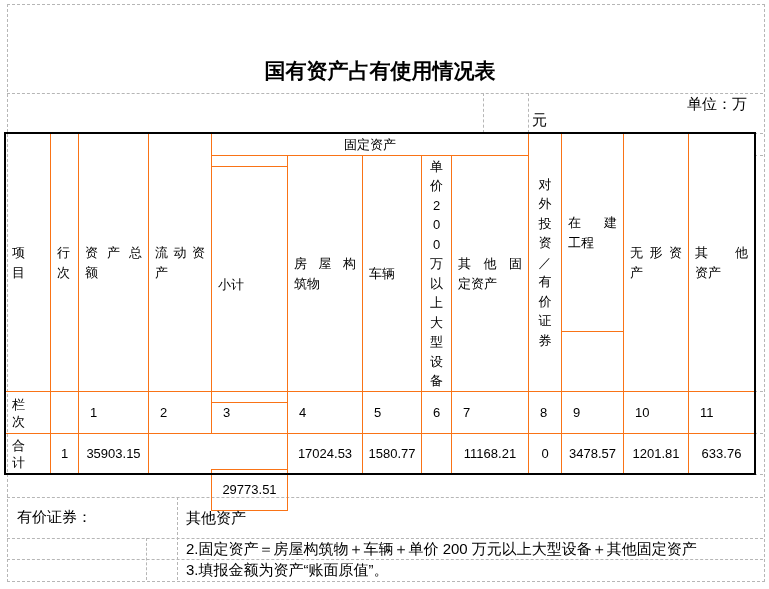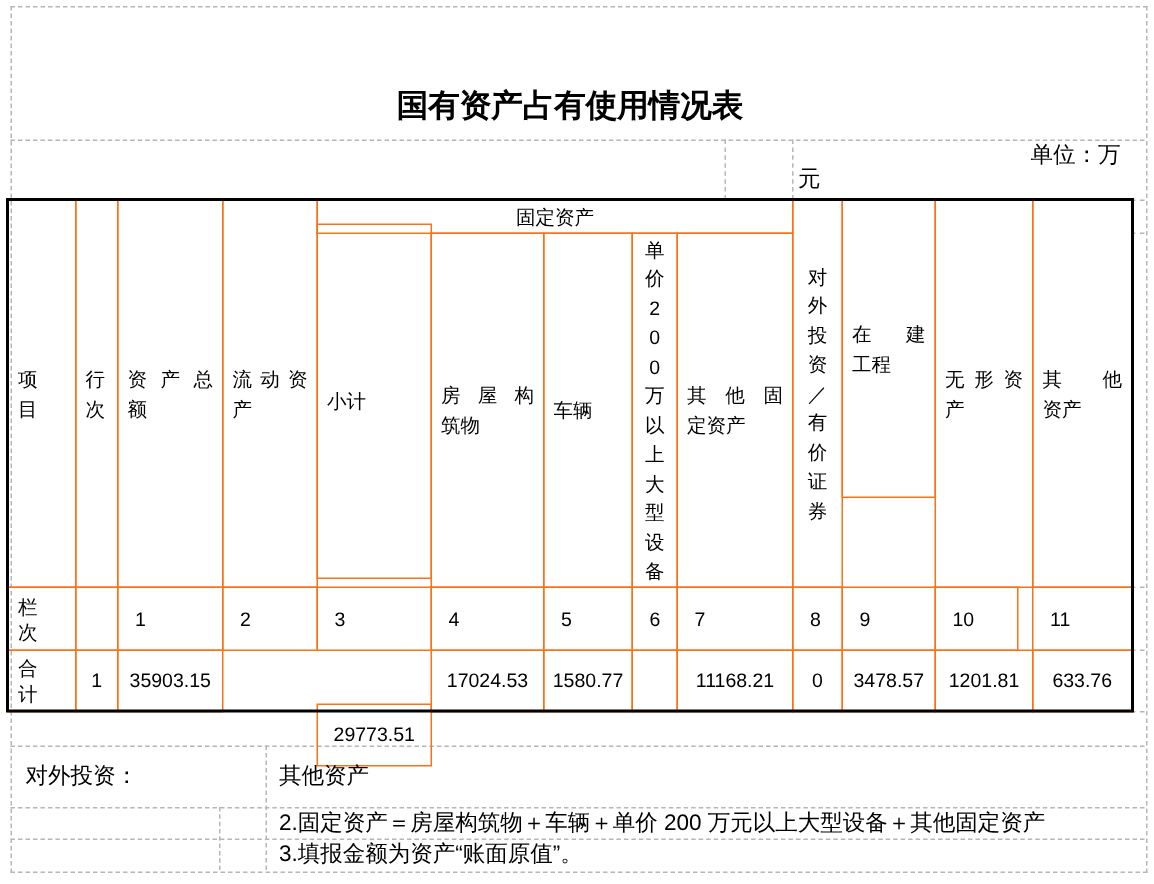--- a/index.html
+++ b/index.html
@@ -81,21 +81,21 @@
     </div>
   <div class="cell hcell" style="left:78px; top:133px; width:71px; height:259px;">
       <div>资产总</div>
       <div>额</div>
     </div>
   <div class="cell hcell" style="left:148px; top:133px; width:64px; height:259px;">
       <div>流动资</div>
       <div>产</div>
     </div>
   <div class="cell gcell" style="left:211px; top:133px; width:318px; height:23px;">固定资产</div>
-  <div class="cell hcell" style="left:211px; top:149px; width:77px; height:237px;">
+  <div class="cell hcell" style="left:211px; top:166px; width:77px; height:237px;">
       <div>小计</div>
     </div>
   <div class="cell hcell" style="left:287px; top:155px; width:76px; height:237px;">
       <div>房屋构</div>
       <div>筑物</div>
     </div>
   <div class="cell hcell" style="left:362px; top:155px; width:60px; height:237px;">
       <div>车辆</div>
     </div>
   <div class="cell vcell" style="left:421px; top:155px; width:31px; height:237px;">
@@ -147,41 +147,41 @@
   <div class="cell numleft" style="left:50px; top:391px; width:29px; height:43px;"></div>
   <div class="cell numleft" style="left:78px; top:391px; width:71px; height:43px;">1</div>
   <div class="cell numleft" style="left:148px; top:391px; width:64px; height:43px;">2</div>
   <div class="cell numleft" style="left:211px; top:391px; width:77px; height:43px;">3</div>
   <div class="cell numleft" style="left:287px; top:391px; width:76px; height:43px;">4</div>
   <div class="cell numleft" style="left:362px; top:391px; width:60px; height:43px;">5</div>
   <div class="cell numleft" style="left:421px; top:391px; width:31px; height:43px;">6</div>
   <div class="cell numleft" style="left:451px; top:391px; width:78px; height:43px;">7</div>
   <div class="cell numleft" style="left:528px; top:391px; width:34px; height:43px;">8</div>
   <div class="cell numleft" style="left:561px; top:391px; width:63px; height:43px;">9</div>
-  <div class="cell numleft" style="left:623px; top:391px; width:56px; height:43px;">10</div>
+  <div class="cell numleft" style="left:623px; top:391px; width:66px; height:43px;">10</div>
   <div class="cell numleft" style="left:688px; top:391px; width:67px; height:43px;">11</div>
 
   <div class="cell label2" style="left:5px; top:433px; width:46px; height:42px;">
       <div>合</div>
       <div>计</div>
     </div>
   <div class="cell num" style="left:50px; top:433px; width:29px; height:42px;">1</div>
   <div class="cell num" style="left:78px; top:433px; width:71px; height:42px;">35903.15</div>
   <div class="cell num" style="left:211px; top:433px; width:77px; height:42px;margin-top:36px;">29773.51</div>
   <div class="cell num" style="left:287px; top:433px; width:76px; height:42px;">17024.53</div>
   <div class="cell num" style="left:362px; top:433px; width:60px; height:42px;">1580.77</div>
   <div class="cell num" style="left:421px; top:433px; width:31px; height:42px;"></div>
   <div class="cell num" style="left:451px; top:433px; width:78px; height:42px;">11168.21</div>
   <div class="cell num" style="left:528px; top:433px; width:34px; height:42px;">0</div>
   <div class="cell num" style="left:561px; top:433px; width:63px; height:42px;">3478.57</div>
   <div class="cell num" style="left:623px; top:433px; width:66px; height:42px;">1201.81</div>
   <div class="cell num" style="left:688px; top:433px; width:67px; height:42px;">633.76</div>
 
   <div class="touter" style="left:4px; top:132px; width:752px; height:343px;"></div>
 
-  <div class="fill-label">对外投资：</div>
+  <div class="fill-label">有价证券：</div>
   <div class="note" style="top:497px; height:41px;">
       <div>其他资产</div>
     </div>
   <div class="note" style="top:538px; height:21px;">2.固定资产＝房屋构筑物＋车辆＋单价 200 万元以上大型设备＋其他固定资产</div>
   <div class="note" style="top:559px; height:21px;">3.填报金额为资产“账面原值”。</div>
 
 </div>
 
 </body></html>

